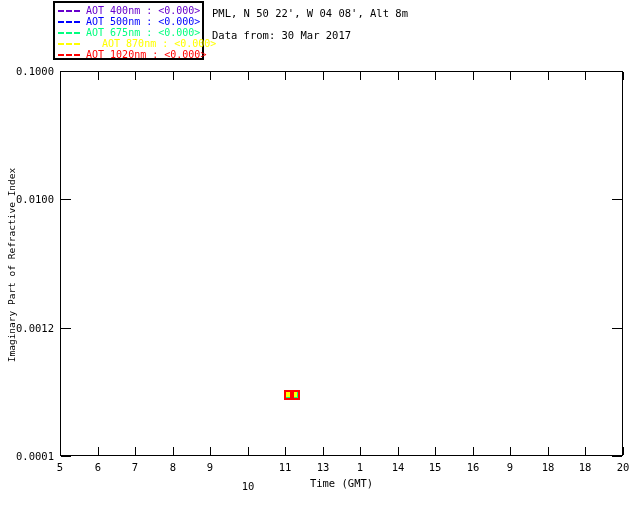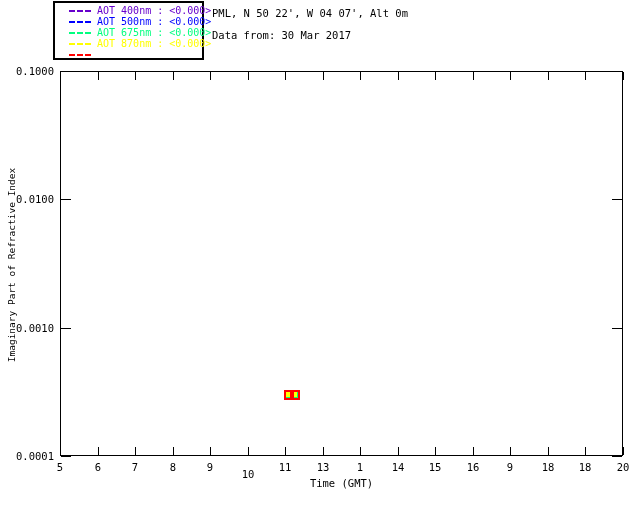--- a/index.html
+++ b/index.html
@@ -23,21 +23,21 @@
     border: 2px solid #000000;
     background: #ffffff;
     box-sizing: border-box;
     padding-top: 2px;
   }
   .legend-row {
     position: relative;
     height: 11px;
     display: flex;
     align-items: center;
-    padding-left: 14px;
+    padding-left: 3px;
     white-space: nowrap;
   }
   .dash-sample { display: inline-flex; align-items: center; margin-right: 4px; }
   .dash-sample i {
     display: inline-block;
     width: 6px; height: 2px;
     margin-right: 2px;
   }
   .legend-label {
     font-size: 10px;
@@ -124,32 +124,33 @@
           <i style="background: rgb(0, 255, 127);"></i>
         </span>
         <span class="legend-label" style="color: rgb(0, 255, 127);">AOT  675nm : &lt;0.000&gt;</span>
       </div>
       <div class="legend-row">
         <span class="dash-sample">
           <i style="background: rgb(255, 255, 0);"></i>
           <i style="background: rgb(255, 255, 0);"></i>
           <i style="background: rgb(255, 255, 0);"></i>
         </span>
-        <span class="legend-label" style="color: rgb(255, 255, 0);">AOT  870nm : &lt;0.000&gt;</span>
+        <span class="legend-label" style="color: rgb(255, 255, 0); margin-left: 16px;">AOT  870nm : &lt;0.000&gt;</span>
       </div>
       <div class="legend-row">
         <span class="dash-sample">
           <i style="background: rgb(255, 0, 0);"></i>
           <i style="background: rgb(255, 0, 0);"></i>
           <i style="background: rgb(255, 0, 0);"></i>
         </span>
+        <span class="legend-label" style="color: rgb(255, 0, 0);">AOT 1020nm : &lt;0.000&gt;</span>
       </div>
     </div>
 
-  <div id="plot-title">PML, N 50 22', W 04 07', Alt 0m</div>
+  <div id="plot-title">PML, N 50 22', W 04 08', Alt 8m</div>
   <div id="plot-subtitle">Data from: 30 Mar 2017</div>
 
   <div id="plot-box"></div>
 
   <div id="x-axis-title">Time (GMT)</div>
   <div id="y-axis-title">Imaginary Part of Refractive Index</div>
 
 <div class="tick" style="left: 60px; top: 447px; width: 1px; height: 8px;"></div>
     <div class="tick" style="left: 60px; top: 72px; width: 1px; height: 8px;"></div>
     <div class="x-tick-label" style="left: 45px; top: 461px;">5</div>
@@ -160,21 +161,21 @@
     <div class="tick" style="left: 135px; top: 72px; width: 1px; height: 8px;"></div>
     <div class="x-tick-label" style="left: 120px; top: 461px;">7</div>
     <div class="tick" style="left: 173px; top: 447px; width: 1px; height: 8px;"></div>
     <div class="tick" style="left: 173px; top: 72px; width: 1px; height: 8px;"></div>
     <div class="x-tick-label" style="left: 158px; top: 461px;">8</div>
     <div class="tick" style="left: 210px; top: 447px; width: 1px; height: 8px;"></div>
     <div class="tick" style="left: 210px; top: 72px; width: 1px; height: 8px;"></div>
     <div class="x-tick-label" style="left: 195px; top: 461px;">9</div>
     <div class="tick" style="left: 248px; top: 447px; width: 1px; height: 8px;"></div>
     <div class="tick" style="left: 248px; top: 72px; width: 1px; height: 8px;"></div>
-    <div class="x-tick-label" style="left: 233px; top: 468px;">10</div>
+    <div class="x-tick-label" style="left: 233px; top: 480px;">10</div>
     <div class="tick" style="left: 285px; top: 447px; width: 1px; height: 8px;"></div>
     <div class="tick" style="left: 285px; top: 72px; width: 1px; height: 8px;"></div>
     <div class="x-tick-label" style="left: 270px; top: 461px;">11</div>
     <div class="tick" style="left: 323px; top: 447px; width: 1px; height: 8px;"></div>
     <div class="tick" style="left: 323px; top: 72px; width: 1px; height: 8px;"></div>
     <div class="x-tick-label" style="left: 308px; top: 461px;">13</div>
     <div class="tick" style="left: 360px; top: 447px; width: 1px; height: 8px;"></div>
     <div class="tick" style="left: 360px; top: 72px; width: 1px; height: 8px;"></div>
     <div class="x-tick-label" style="left: 345px; top: 461px;">1</div>
     <div class="tick" style="left: 398px; top: 447px; width: 1px; height: 8px;"></div>
@@ -199,21 +200,21 @@
     <div class="tick" style="left: 623px; top: 72px; width: 1px; height: 8px;"></div>
     <div class="x-tick-label" style="left: 608px; top: 461px;">20</div>
     <div class="tick" style="left: 61px; top: 71px; width: 10px; height: 1px;"></div>
     <div class="tick" style="left: 612px; top: 71px; width: 10px; height: 1px;"></div>
     <div class="y-tick-label" style="left: 14px; top: 65px;">0.1000</div>
     <div class="tick" style="left: 61px; top: 199px; width: 10px; height: 1px;"></div>
     <div class="tick" style="left: 612px; top: 199px; width: 10px; height: 1px;"></div>
     <div class="y-tick-label" style="left: 14px; top: 193px;">0.0100</div>
     <div class="tick" style="left: 61px; top: 328px; width: 10px; height: 1px;"></div>
     <div class="tick" style="left: 612px; top: 328px; width: 10px; height: 1px;"></div>
-    <div class="y-tick-label" style="left: 14px; top: 322px;">0.0010</div>
+    <div class="y-tick-label" style="left: 14px; top: 322px;">0.0012</div>
     <div class="tick" style="left: 61px; top: 456px; width: 10px; height: 1px;"></div>
     <div class="tick" style="left: 612px; top: 456px; width: 10px; height: 1px;"></div>
     <div class="y-tick-label" style="left: 14px; top: 450px;">0.0001</div>
     <div class="marker-layer" style="left: 284.953px; top: 390.769px; width: 8px; height: 8px; background: rgb(102, 0, 204);"></div>
     <div class="marker-layer" style="left: 290.583px; top: 390.769px; width: 8px; height: 8px; background: rgb(102, 0, 204);"></div>
     <div class="marker-layer" style="left: 285.453px; top: 391.269px; width: 7px; height: 7px; background: rgb(0, 0, 255);"></div>
     <div class="marker-layer" style="left: 291.083px; top: 391.269px; width: 7px; height: 7px; background: rgb(0, 0, 255);"></div>
     <div class="marker-layer" style="left: 285.953px; top: 391.769px; width: 6px; height: 6px; background: rgb(0, 255, 127);"></div>
     <div class="marker-layer" style="left: 291.583px; top: 391.769px; width: 6px; height: 6px; background: rgb(0, 255, 127);"></div>
     <div class="marker-layer" style="left: 286.453px; top: 392.269px; width: 5px; height: 5px; background: rgb(255, 255, 0);"></div>

